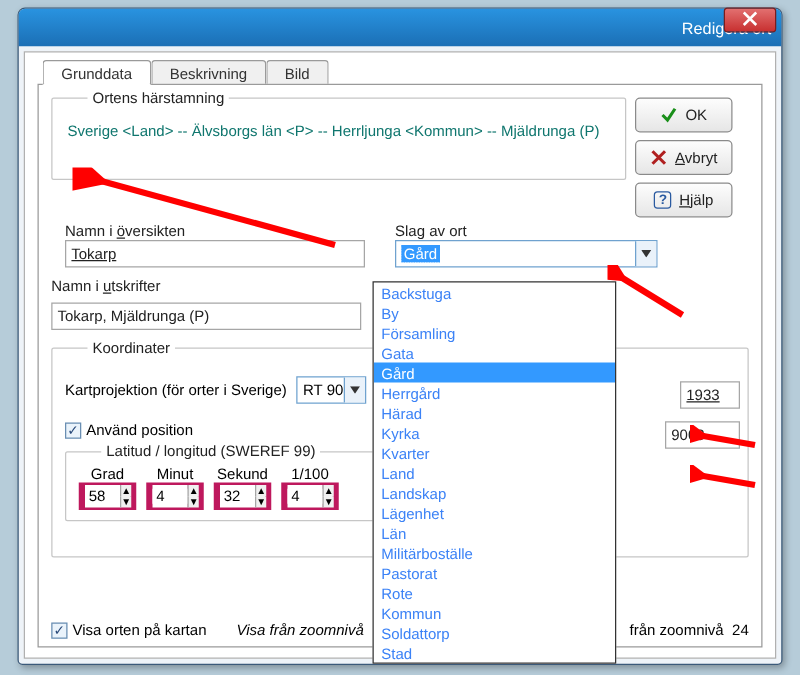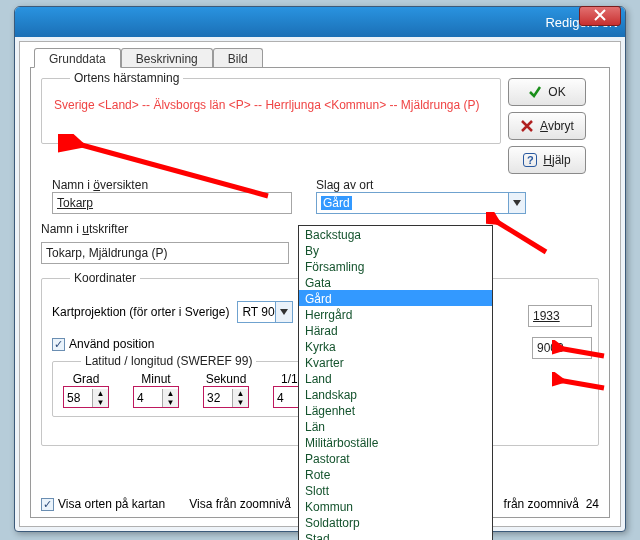--- a/index.html
+++ b/index.html
@@ -37,21 +37,21 @@
       position:absolute; top:25px; left:10px; right:10px; bottom:8px;
       border: 1px solid #9a9a9a; background:#ffffff;
     }
     .group {
       border: 1px solid #c6c6c6; border-radius:2px; margin: 10px; position:relative;
       padding: 14px 10px 8px 10px; background:#ffffff;
     }
     .group > .legend {
       position:absolute; top:-8px; left:8px; background:#ffffff; padding:0 4px; color:#222;margin-left:20px;
     }
-    .origin { font-size:12px; color:#ef4444; line-height:1.4; min-height:42px; padding:4px 2px; border:none; }
+    .origin { font-size:12px; color:#0f766e; line-height:1.4; min-height:42px; padding:4px 2px; border:none; }
     .rightbtns { position:absolute; right:23px; top:34px; display:flex; flex-direction:column; gap:6px; }
     .rbtn {
       width:78px; height:28px; background:linear-gradient(to bottom,#fdfdfd,#e6e6e6);
       border:1px solid #8a8a8a; border-radius:4px; display:flex; align-items:center; justify-content:center;
       gap:6px; color:#222;
     }
     .u { text-decoration: underline; }
     .icon { width:14px; height:14px; display:inline-block; }
     .lbl { color:#222; display:block; }
     .fieldrow { margin:6px 10px; }
@@ -63,26 +63,26 @@
       padding-left:4px;
     }
     .combo .selected { background:#3399ff; color:#fff; outline:1px dotted #fff; padding:0 2px; }
     .combo .arrow {
       width:17px; height:100%; border-left:1px solid #6fa2cf; display:flex; align-items:center; justify-content:center;
       background:#eaf2fa;
     }
     .dropdown {
       position:absolute; background:#ffffff; border:1px solid #333; z-index:50; overflow:hidden;
     }
-    .dropdown .opt { padding:1px 6px; height:16px; line-height:16px; color:#14532d; white-space:nowrap; }
+    .dropdown .opt { padding:1px 6px; height:16px; line-height:16px; color:#3b82f6; white-space:nowrap; }
     .dropdown .opt.sel { background:#3399ff; color:#fff; }
-    .spinrow { display:flex; align-items:center; gap:24px; }
+    .spinrow { display:flex; align-items:center; gap:8px; }
     .spincol { text-align:center; }
     .spin {
-      display:flex; align-items:flex-end; border:1px solid #be185d; height:22px; width:46px;
+      display:flex; align-items:center; border:5px solid #be185d; height:22px; width:46px;
     }
     .spin input { border:none; width:28px; text-align:left; padding-left:3px; height:18px; }
     .spin .spinbtns { width:16px; display:flex; flex-direction:column; }
     .spin .spinbtns div {
       flex:1; border-left:1px solid #a6a6a6; display:flex; align-items:center; justify-content:center;
       font-size:8px; background:#f0f0f0;
     }
     .chk { width:13px; height:13px; border:1px solid #6a8eb2; display:inline-flex; align-items:center; justify-content:center; margin-right:4px; background:#eaf3fb; color:#2a4a7a; font-size:11px; }
     .chkrow { display:flex; align-items:center; gap:0px; }
     .arrow-annot { position:absolute; z-index:100; }
@@ -219,30 +219,30 @@
                   <input value="4" style="">
                   <div class="spinbtns">
                     <div>▲</div>
                     <div>▼</div>
                   </div>
                 </div>
             </div>
           </div>
         </div>
 
-        <input class="txtinput" style="position: absolute; right: 6px; top: 26px; width: 64px; text-decoration: underline;" value="1933">
+        <input class="txtinput" style="position: absolute; right: 6px; top: 26px; width: 48px; text-decoration: underline;" value="1933">
         <input class="txtinput" style="position: absolute; right: 6px; top: 58px; width: 60px;" value="9003">
       </div>
 
       <div style="position:absolute; bottom:6px; left:10px; right:10px; display:flex; align-items:center;">
         <div class="chkrow">
           <span class="chk">✓</span>
           <span>Visa orten på kartan</span>
         </div>
-        <span style="margin-left:24px;">Visa från zoomnivå</span>
+        <span style="margin-left:24px;font-style:italic;">Visa från zoomnivå</span>
         <div style="flex:1;"></div>
         <span class="zoom-plain">
           <span>från  zoomnivå</span>&nbsp;&nbsp;<span>24</span>
         </span>
       </div>
 
     </div>
   </div>
 </div>
 
@@ -256,21 +256,20 @@
     <div class="opt">Härad</div>
     <div class="opt">Kyrka</div>
     <div class="opt">Kvarter</div>
     <div class="opt">Land</div>
     <div class="opt">Landskap</div>
     <div class="opt">Lägenhet</div>
     <div class="opt">Län</div>
     <div class="opt">Militärboställe</div>
     <div class="opt">Pastorat</div>
     <div class="opt">Rote</div>
-    <div class="opt">Slott</div>
     <div class="opt">Kommun</div>
     <div class="opt">Soldattorp</div>
     <div class="opt">Stad</div>
   </div>
 
 <svg class="arrow-annot" style="left:58px; top:134px; width:220px; height:70px;">
   <defs>
       <marker id="ah1" markerWidth="10" markerHeight="10" refX="2" refY="5" orient="auto">
         <path d="M10 0 L0 5 L10 10 Z" fill="red"></path>
       </marker>

